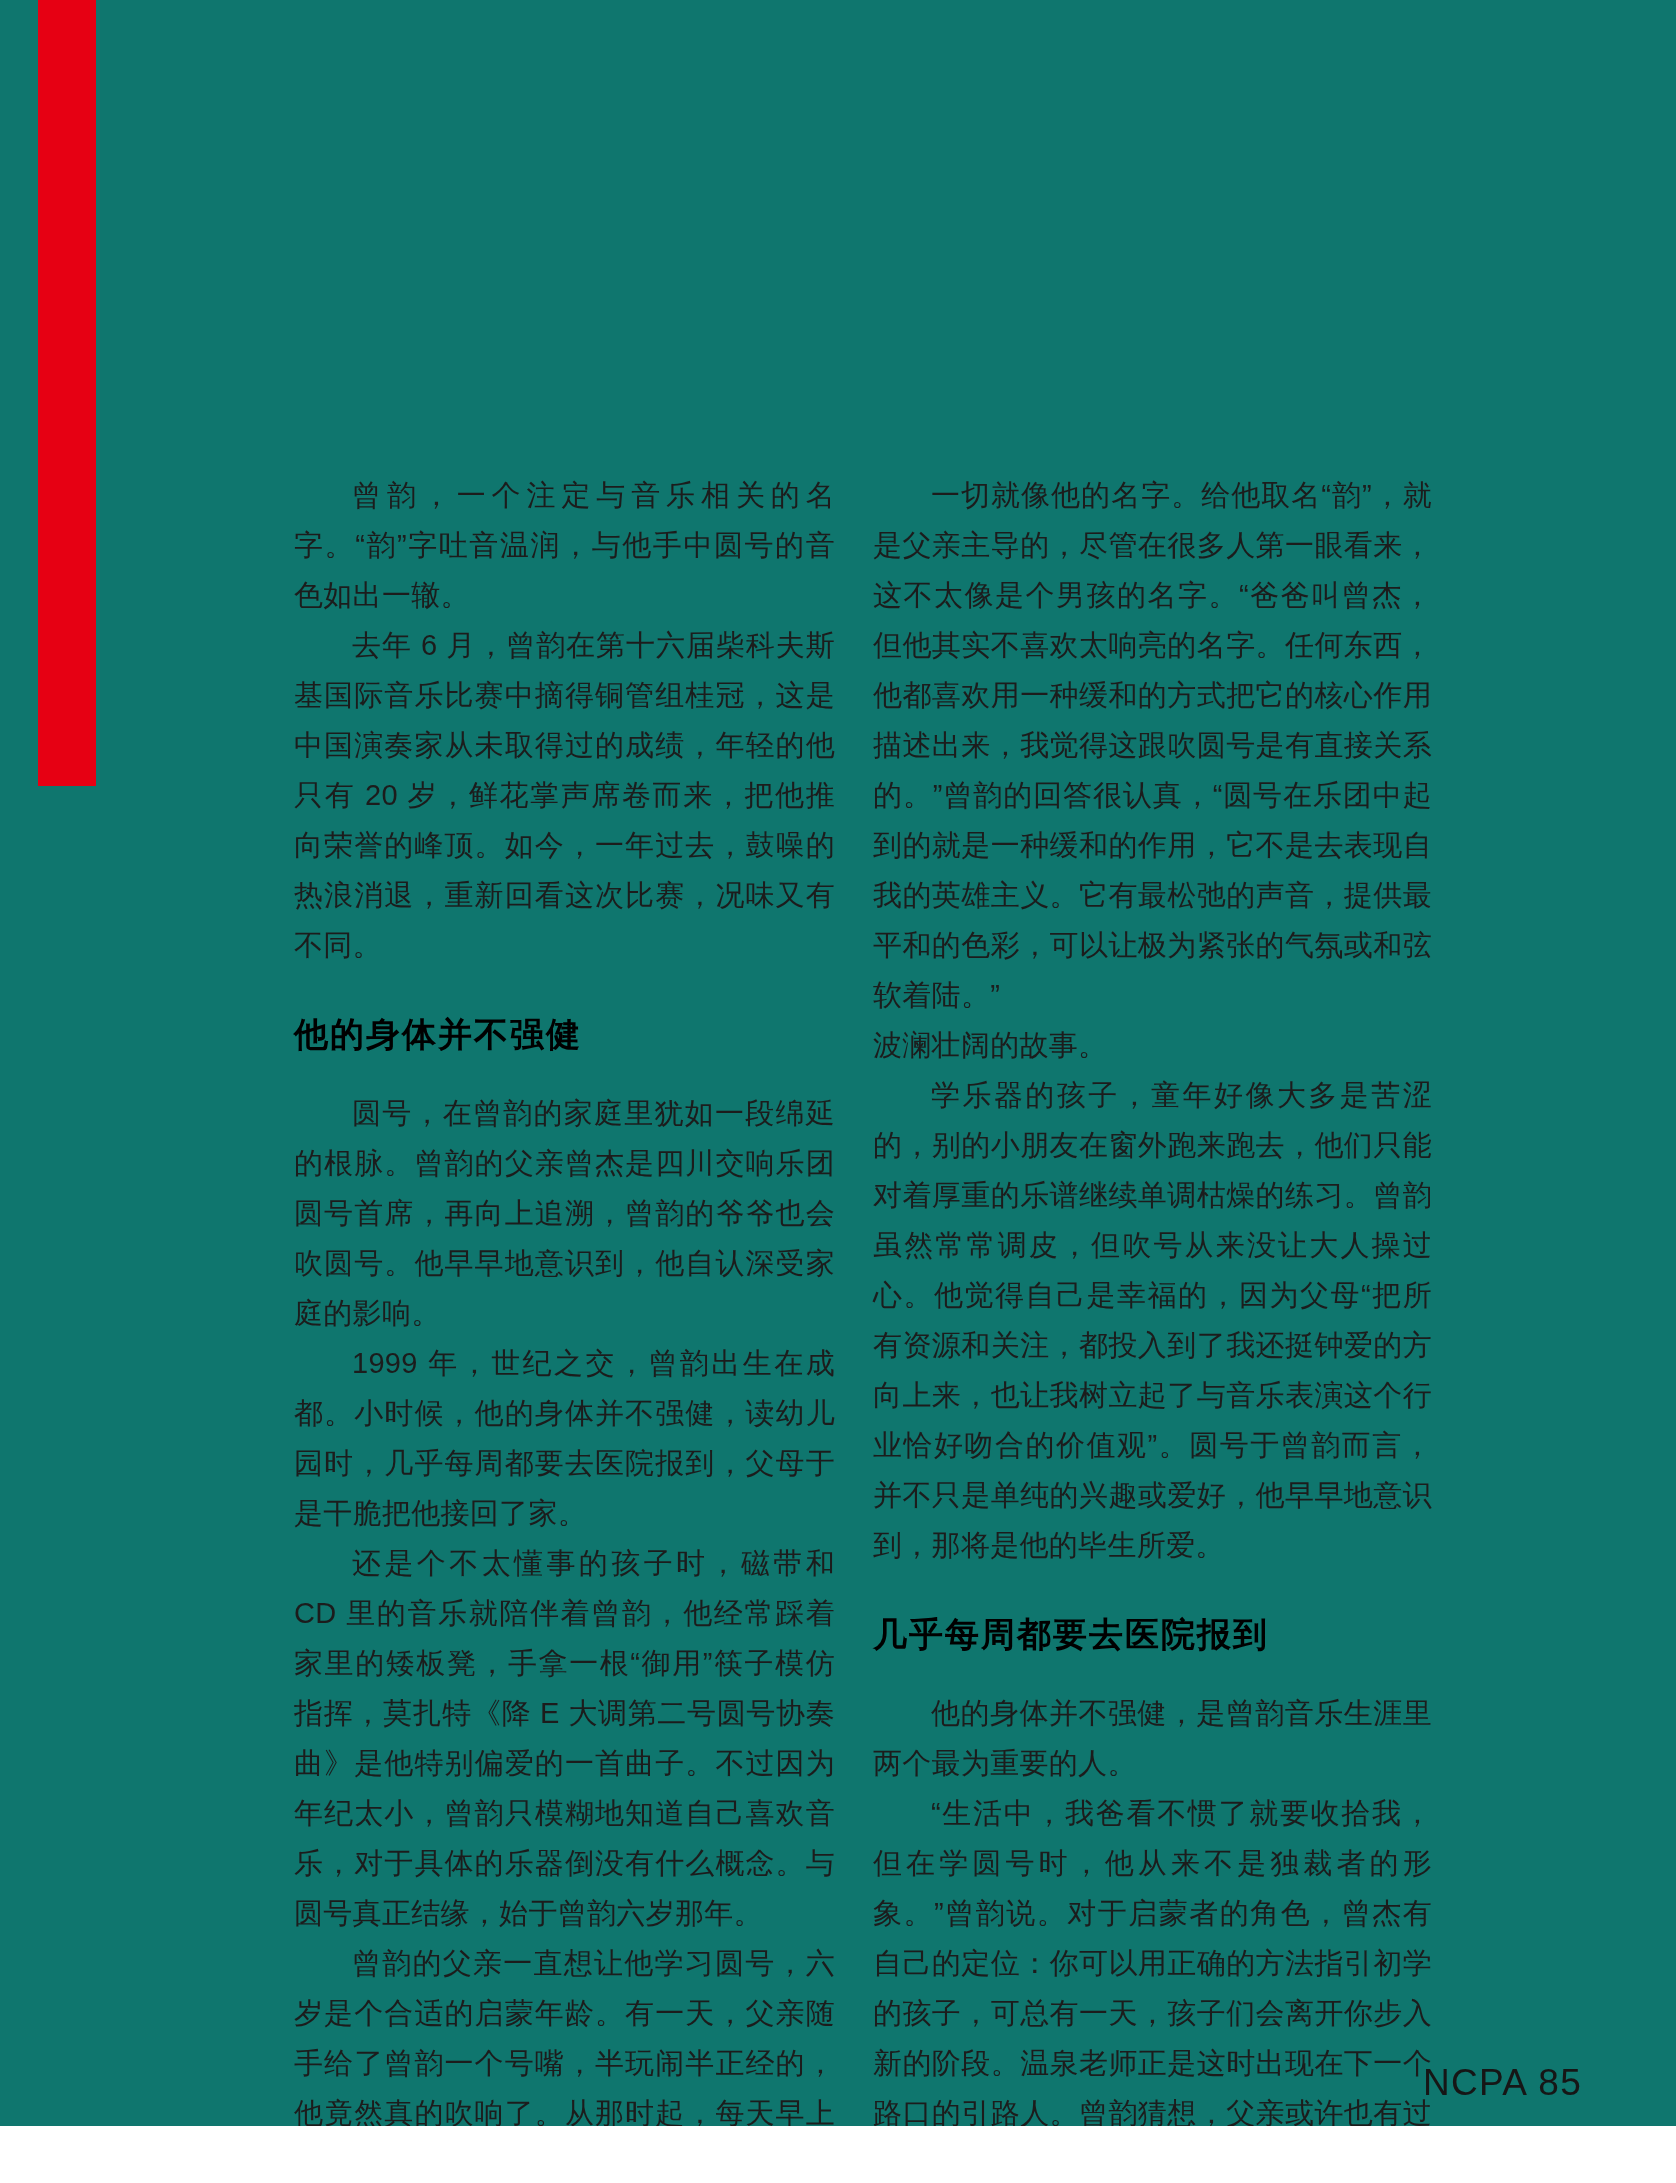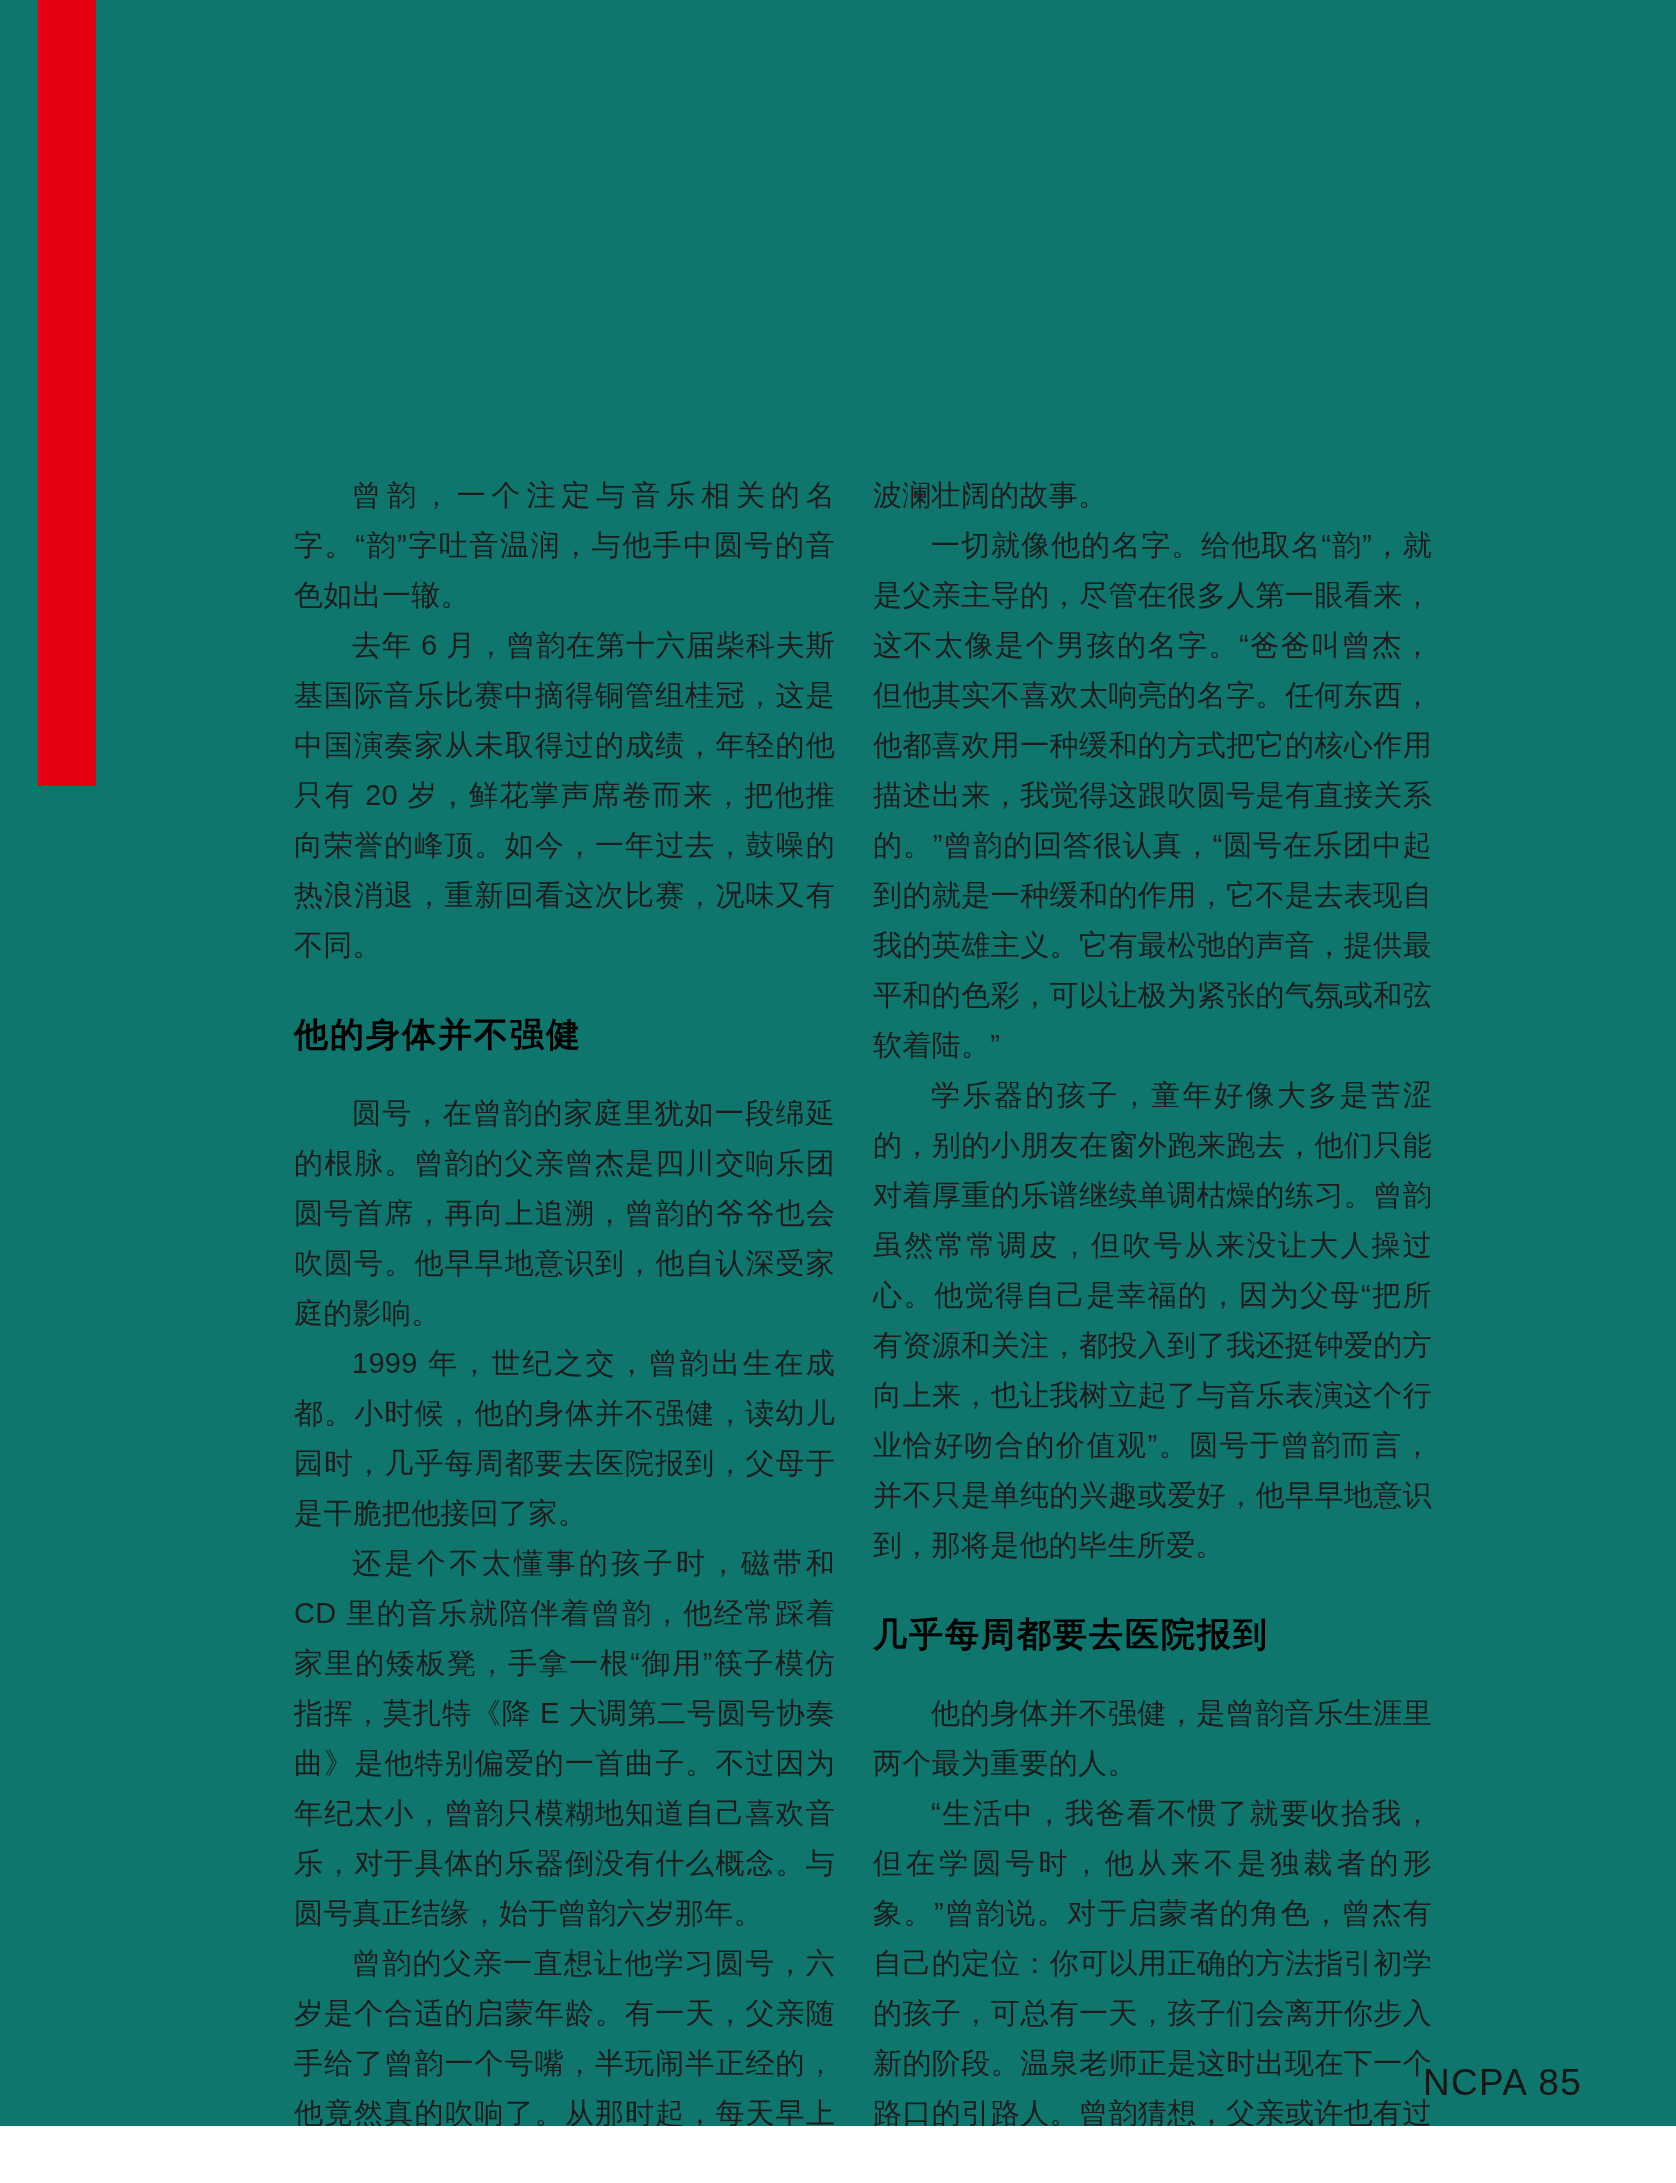--- a/index.html
+++ b/index.html
@@ -70,22 +70,22 @@
     <p class="body indent">曾韵，一个注定与音乐相关的名字。“韵”字吐音温润，与他手中圆号的音色如出一辙。</p>
     <p class="body indent">去年 6 月，曾韵在第十六届柴科夫斯基国际音乐比赛中摘得铜管组桂冠，这是中国演奏家从未取得过的成绩，年轻的他只有 20 岁，鲜花掌声席卷而来，把他推向荣誉的峰顶。如今，一年过去，鼓噪的热浪消退，重新回看这次比赛，况味又有不同。</p>
     <h2 class="section-heading">他的身体并不强健</h2>
     <p class="body indent">圆号，在曾韵的家庭里犹如一段绵延的根脉。曾韵的父亲曾杰是四川交响乐团圆号首席，再向上追溯，曾韵的爷爷也会吹圆号。他早早地意识到，他自认深受家庭的影响。</p>
     <p class="body indent">1999 年，世纪之交，曾韵出生在成都。小时候，他的身体并不强健，读幼儿园时，几乎每周都要去医院报到，父母于是干脆把他接回了家。</p>
     <p class="body indent">还是个不太懂事的孩子时，磁带和 CD 里的音乐就陪伴着曾韵，他经常踩着家里的矮板凳，手拿一根“御用”筷子模仿指挥，莫扎特《降 E 大调第二号圆号协奏曲》是他特别偏爱的一首曲子。不过因为年纪太小，曾韵只模糊地知道自己喜欢音乐，对于具体的乐器倒没有什么概念。与圆号真正结缘，始于曾韵六岁那年。</p>
     <p class="body indent">曾韵的父亲一直想让他学习圆号，六岁是个合适的启蒙年龄。有一天，父亲随手给了曾韵一个号嘴，半玩闹半正经的，他竟然真的吹响了。从那时起，每天早上看动画片时，曾韵都会拿号嘴吹着玩儿，慢慢地就成了习惯，没有什么“孩子啊，你一定要好好传承咱家的圆号”之类苦口婆心的促膝长谈，也没有多么十分明确的时间节点。曾韵拿起圆号的始末，不是一个灵光乍现、</p>
   </div>
 
   <div class="col col-right">
+    <p class="body indent">一切就像他的名字。给他取名“韵”，就是父亲主导的，尽管在很多人第一眼看来，这不太像是个男孩的名字。“爸爸叫曾杰，但他其实不喜欢太响亮的名字。任何东西，他都喜欢用一种缓和的方式把它的核心作用描述出来，我觉得这跟吹圆号是有直接关系的。”曾韵的回答很认真，“圆号在乐团中起到的就是一种缓和的作用，它不是去表现自我的英雄主义。它有最松弛的声音，提供最平和的色彩，可以让极为紧张的气氛或和弦软着陆。”</p>
     <p class="body">波澜壮阔的故事。</p>
-    <p class="body indent">一切就像他的名字。给他取名“韵”，就是父亲主导的，尽管在很多人第一眼看来，这不太像是个男孩的名字。“爸爸叫曾杰，但他其实不喜欢太响亮的名字。任何东西，他都喜欢用一种缓和的方式把它的核心作用描述出来，我觉得这跟吹圆号是有直接关系的。”曾韵的回答很认真，“圆号在乐团中起到的就是一种缓和的作用，它不是去表现自我的英雄主义。它有最松弛的声音，提供最平和的色彩，可以让极为紧张的气氛或和弦软着陆。”</p>
     <p class="body indent">学乐器的孩子，童年好像大多是苦涩的，别的小朋友在窗外跑来跑去，他们只能对着厚重的乐谱继续单调枯燥的练习。曾韵虽然常常调皮，但吹号从来没让大人操过心。他觉得自己是幸福的，因为父母“把所有资源和关注，都投入到了我还挺钟爱的方向上来，也让我树立起了与音乐表演这个行业恰好吻合的价值观”。圆号于曾韵而言，并不只是单纯的兴趣或爱好，他早早地意识到，那将是他的毕生所爱。</p>
     <h2 class="section-heading">几乎每周都要去医院报到</h2>
     <p class="body indent">他的身体并不强健，是曾韵音乐生涯里两个最为重要的人。</p>
     <p class="body indent">“生活中，我爸看不惯了就要收拾我，但在学圆号时，他从来不是独裁者的形象。”曾韵说。对于启蒙者的角色，曾杰有自己的定位：你可以用正确的方法指引初学的孩子，可总有一天，孩子们会离开你步入新的阶段。温泉老师正是这时出现在下一个路口的引路人。曾韵猜想，父亲或许也有过纠结的时刻：“父亲嘛，肯定在很大程度上都希望孩子听自己的话，他能这样放手，应该</p>
   </div>
 
   <div class="footer">
     <span>NCPA</span>
     <span>85</span>
   </div>

